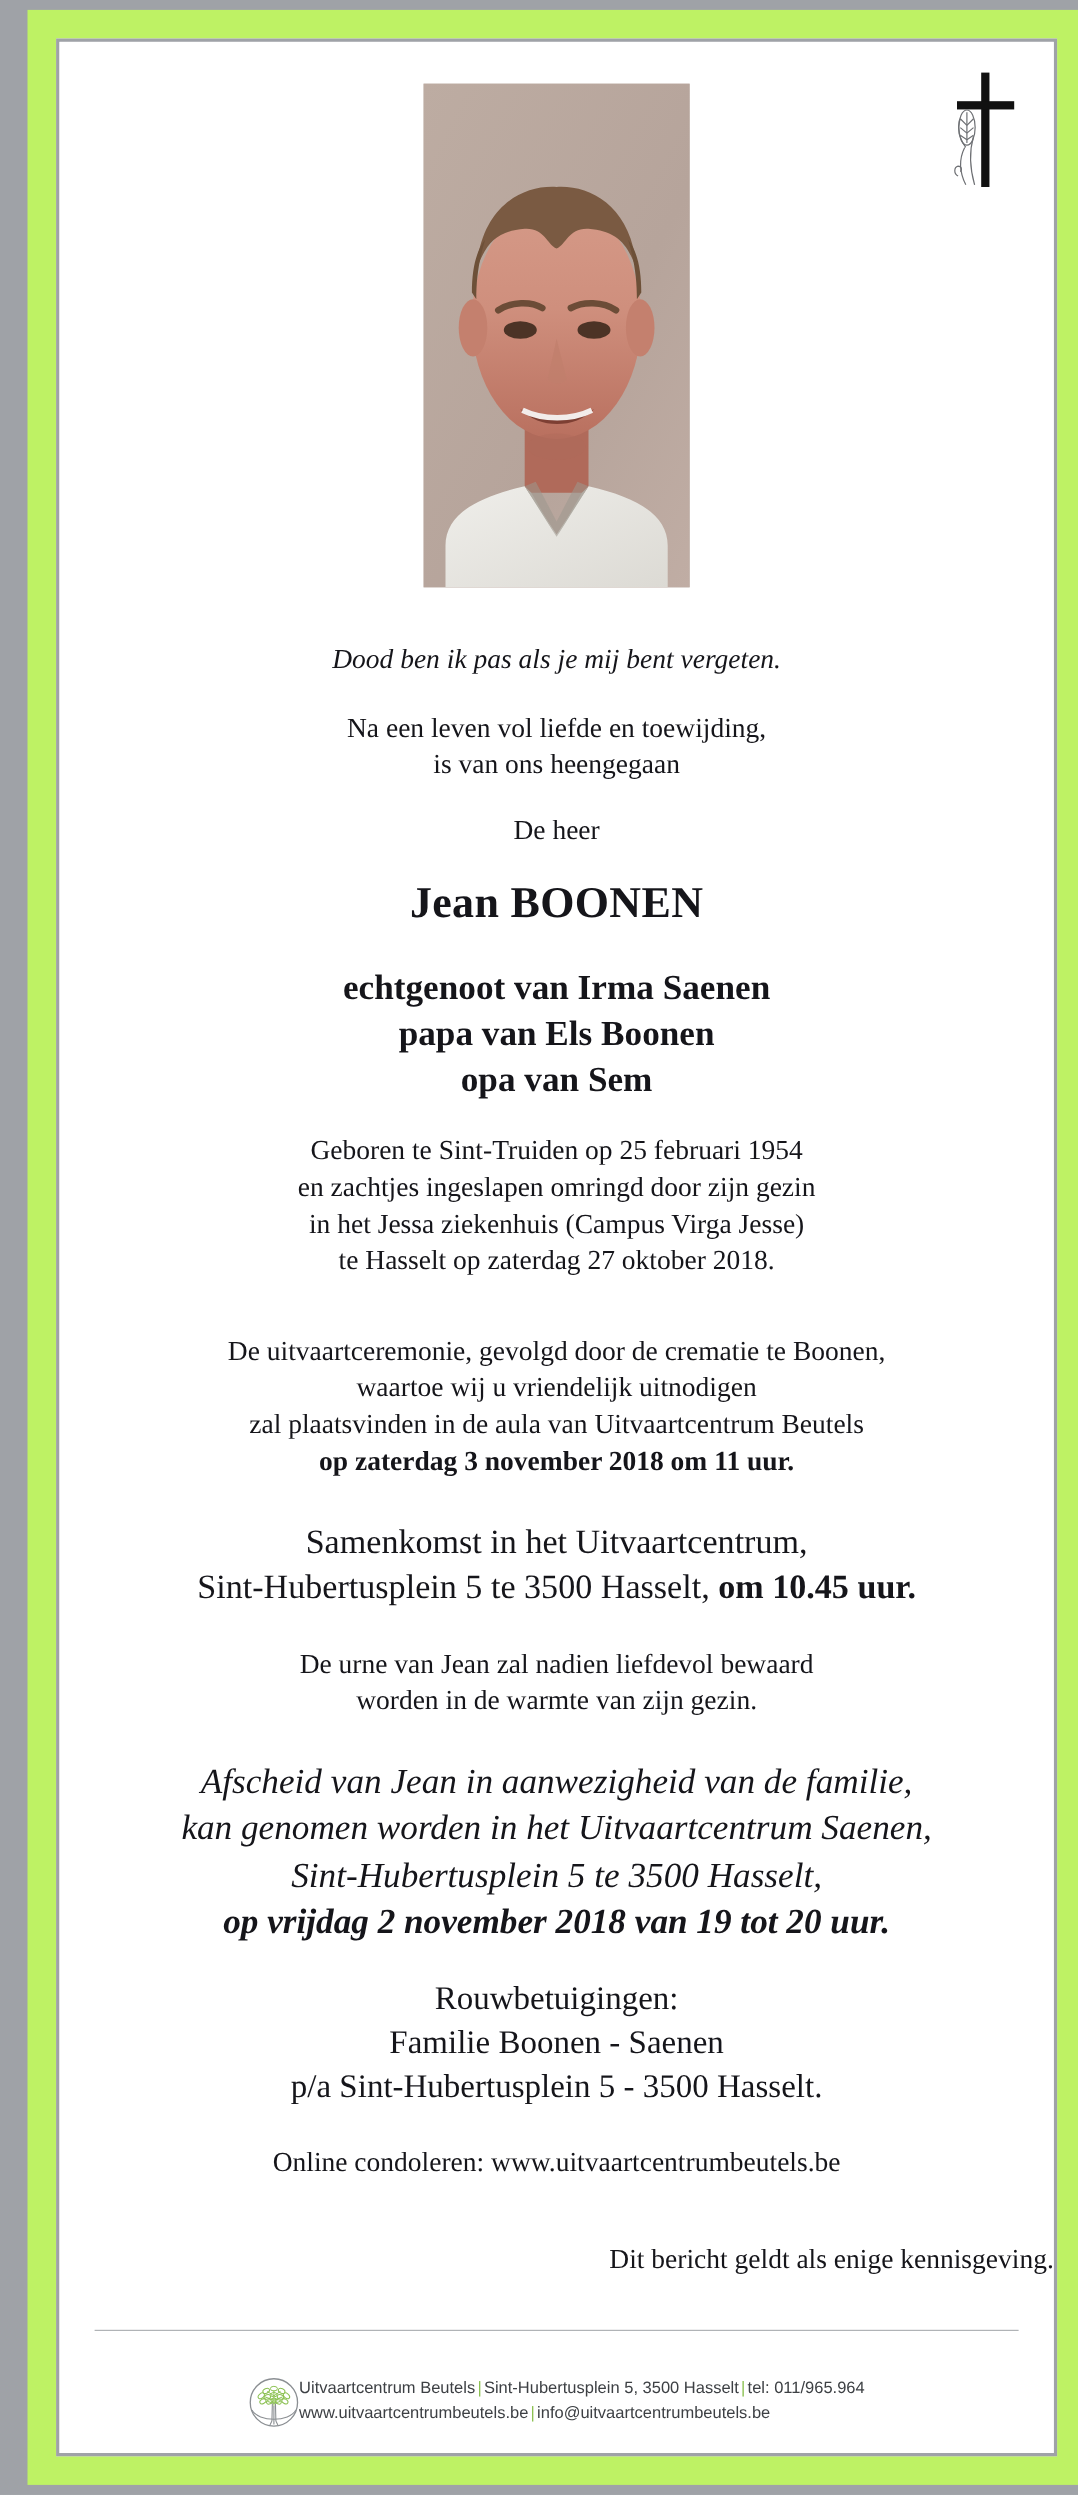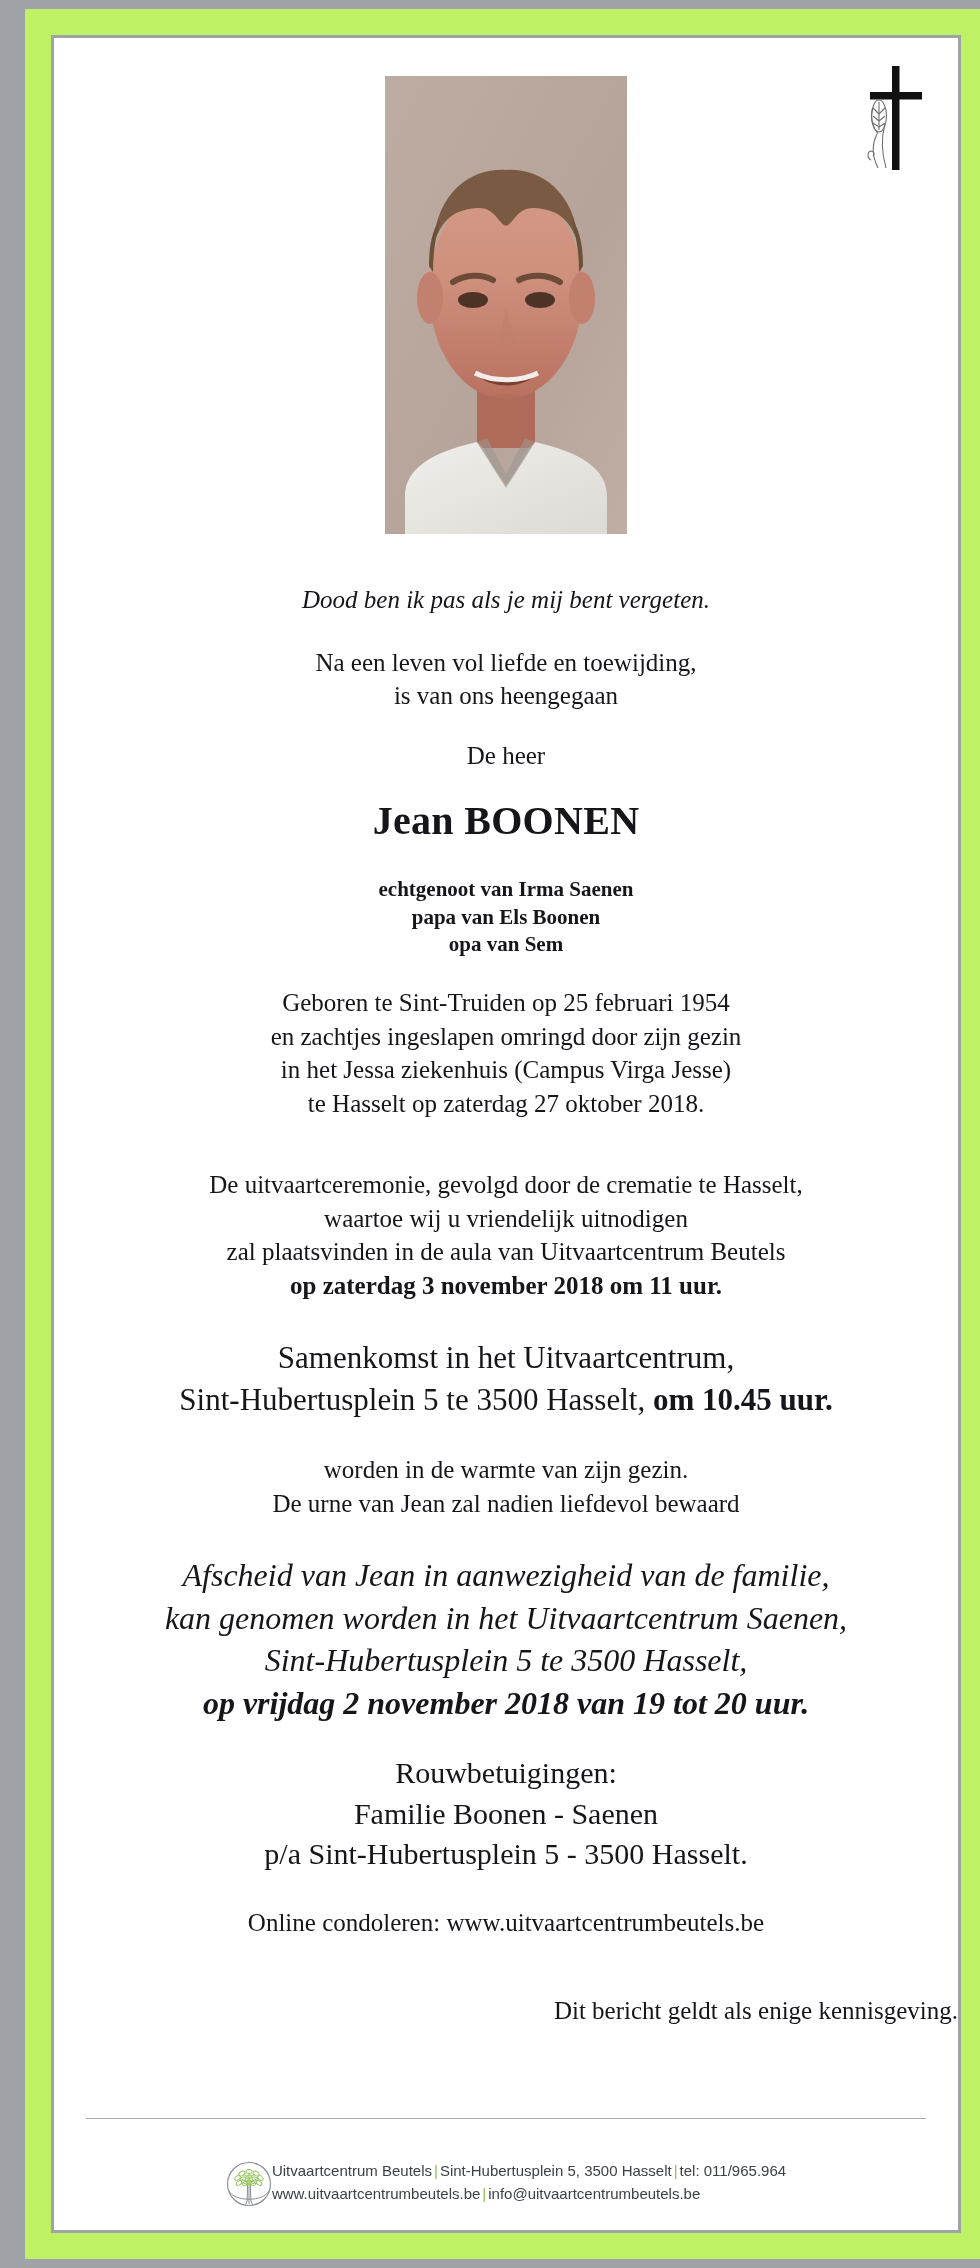--- a/index.html
+++ b/index.html
@@ -100,21 +100,21 @@
     margin: 27px 0 0 0;
   }
   .name {
     font-size: 40px;
     font-weight: bold;
     line-height: 1.2;
     letter-spacing: 0.3px;
     margin: 25px 0 0 0;
   }
   .relations {
-    font-size: 21px;
+    font-size: 32px;
     font-weight: bold;
     line-height: 1.32;
     margin: 31px 0 0 0;
   }
   .birthdeath {
     font-size: 25px;
     line-height: 1.34;
     margin: 27px 0 0 0;
   }
   .ceremony {
@@ -296,34 +296,34 @@
           </p>
 
           <p class="blk birthdeath">
             <span class="line">Geboren te Sint-Truiden op 25 februari 1954</span>
             <span class="line">en zachtjes ingeslapen omringd door zijn gezin</span>
             <span class="line">in het Jessa ziekenhuis (Campus Virga Jesse)</span>
             <span class="line">te Hasselt op zaterdag 27 oktober 2018.</span>
           </p>
 
           <p class="blk ceremony">
-            <span class="line">De uitvaartceremonie, gevolgd door de crematie te Hasselt,</span>
+            <span class="line">De uitvaartceremonie, gevolgd door de crematie te Boonen,</span>
             <span class="line">waartoe wij u vriendelijk uitnodigen</span>
             <span class="line">zal plaatsvinden in de aula van Uitvaartcentrum Beutels</span>
             <span class="line"><b class="em">op zaterdag 3 november 2018 om 11 uur.</b></span>
           </p>
 
           <p class="blk gathering">
             <span class="line">Samenkomst in het Uitvaartcentrum,</span>
             <span class="line"><span>Sint-Hubertusplein 5 te 3500 Hasselt, </span><b class="em">om 10.45 uur.</b></span>
           </p>
 
           <p class="blk urn">
+            <span class="line">De urne van Jean zal nadien liefdevol bewaard</span>
             <span class="line">worden in de warmte van zijn gezin.</span>
-            <span class="line">De urne van Jean zal nadien liefdevol bewaard</span>
           </p>
 
           <p class="blk farewell">
             <span class="line">Afscheid van Jean in aanwezigheid van de familie,</span>
             <span class="line">kan genomen worden in het Uitvaartcentrum Saenen,</span>
             <span class="line">Sint-Hubertusplein 5 te 3500 Hasselt,</span>
             <span class="line"><b class="em">op vrijdag 2 november 2018 van 19 tot 20 uur.</b></span>
           </p>
 
           <p class="blk mourning">

